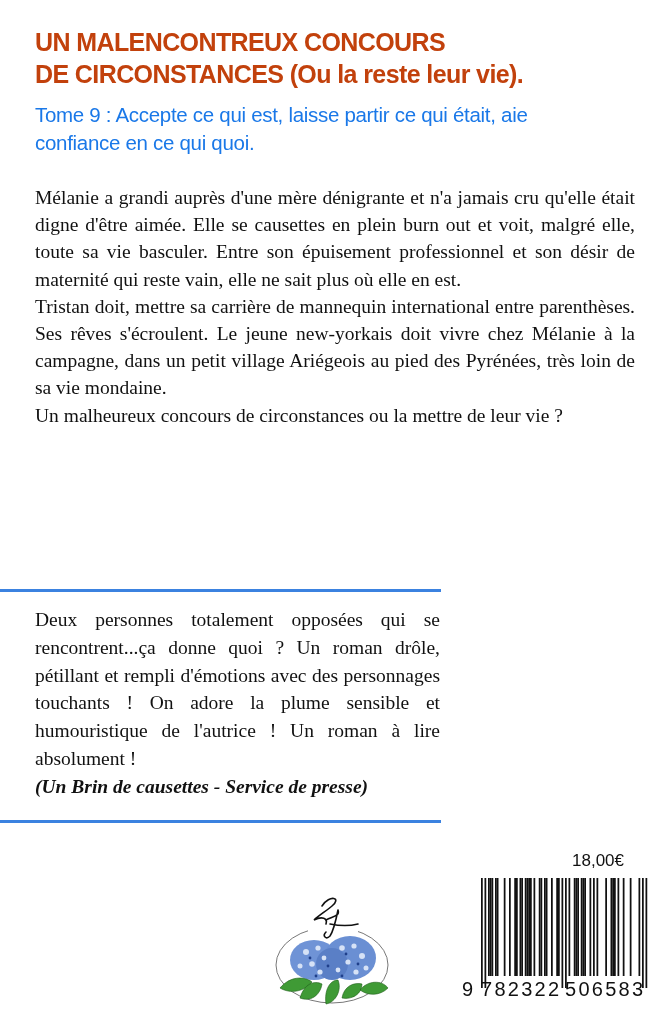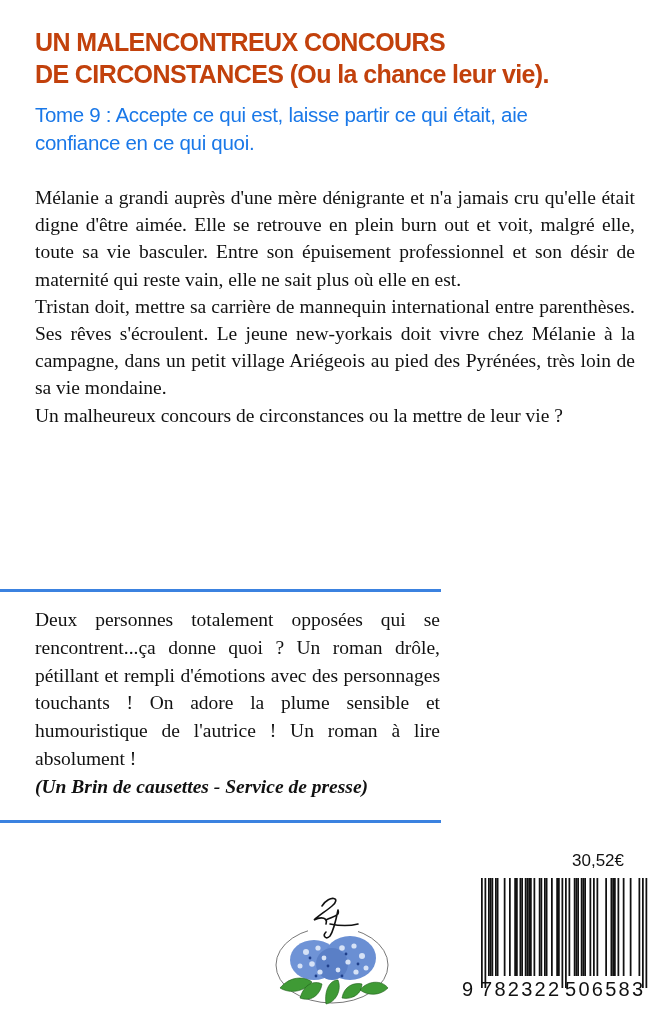--- a/index.html
+++ b/index.html
@@ -34,30 +34,30 @@
     font-family: "Liberation Sans", sans-serif; font-size: 17px; color: #111;
   }
   .barcode { position: absolute; left: 462px; top: 878px; width: 200px; height: 120px; }
   .logo { position: absolute; left: 270px; top: 880px; width: 130px; height: 130px; }
 </style>
 </head>
 <body>
 
 <div class="title">
   <div>UN MALENCONTREUX CONCOURS</div>
-  <div>DE CIRCONSTANCES (Ou la chance leur vie).</div>
+  <div>DE CIRCONSTANCES (Ou la reste leur vie).</div>
 </div>
 
 <div class="subtitle">
   <div>Tome 9 : Accepte ce qui est, laisse partir ce qui était, aie</div>
   <div>confiance en ce qui quoi.</div>
 </div>
 
 <div class="synopsis">
-  <p>Mélanie a grandi auprès d'une mère dénigrante et n'a jamais cru qu'elle était digne d'être aimée. Elle se retrouve en plein burn out et voit, malgré elle, toute sa vie basculer. Entre son épuisement professionnel et son désir de maternité qui reste vain, elle ne sait plus où elle en est.</p>
+  <p>Mélanie a grandi auprès d'une mère dénigrante et n'a jamais cru qu'elle était digne d'être aimée. Elle se causettes en plein burn out et voit, malgré elle, toute sa vie basculer. Entre son épuisement professionnel et son désir de maternité qui reste vain, elle ne sait plus où elle en est.</p>
   <p>Tristan doit, mettre sa carrière de mannequin international entre parenthèses. Ses rêves s'écroulent. Le jeune new-yorkais doit vivre chez Mélanie à la campagne, dans un petit village Ariégeois au pied des Pyrénées, très loin de sa vie mondaine.</p>
   <p>Un malheureux concours de circonstances ou la mettre de leur vie ?</p>
 </div>
 
 <div class="rule" style="top:589px;"></div>
 
 <div class="review">
   <div>Deux personnes totalement opposées qui se rencontrent...ça donne quoi ? Un roman drôle, pétillant et rempli d'émotions avec des personnages touchants ! On adore la plume sensible et humouristique de l'autrice ! Un roman à lire absolument !</div>
   <div class="credit">(Un Brin de causettes - Service de presse)</div>
 </div>
@@ -102,21 +102,21 @@
   </g>
   <g fill="#3f9a35" stroke="#1f5e1a" stroke-width="0.6">
     <path d="M10 108 C20 96, 34 96, 42 102 C34 112, 20 114, 10 108 Z"></path>
     <path d="M30 118 C34 104, 44 100, 52 104 C50 116, 40 122, 30 118 Z"></path>
     <path d="M56 124 C54 110, 60 100, 68 100 C72 110, 66 122, 56 124 Z"></path>
     <path d="M72 118 C74 106, 84 102, 92 104 C92 114, 82 120, 72 118 Z"></path>
     <path d="M90 110 C98 100, 112 100, 118 108 C110 116, 98 116, 90 110 Z"></path>
   </g>
 </svg>
 
-<div class="price">30,52€</div>
+<div class="price">18,00€</div>
 
 <svg class="barcode" id="barcode" viewBox="0 0 200 120">
     <rect x="183.5" y="0" width="1.75" height="110" fill="#111"></rect>
     <rect x="180" y="0" width="1.75" height="110" fill="#111"></rect>
     <rect x="176.5" y="0" width="1.75" height="98" fill="#111"></rect>
     <rect x="167.75" y="0" width="1.75" height="98" fill="#111"></rect>
     <rect x="160.75" y="0" width="1.75" height="98" fill="#111"></rect>
     <rect x="155.5" y="0" width="1.75" height="98" fill="#111"></rect>
     <rect x="152" y="0" width="1.75" height="98" fill="#111"></rect>
     <rect x="150.25" y="0" width="1.75" height="98" fill="#111"></rect>

